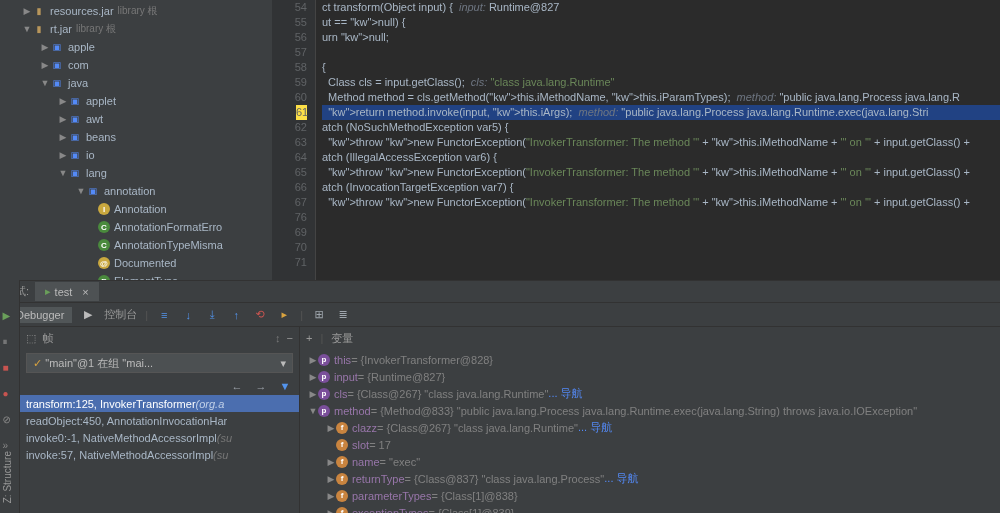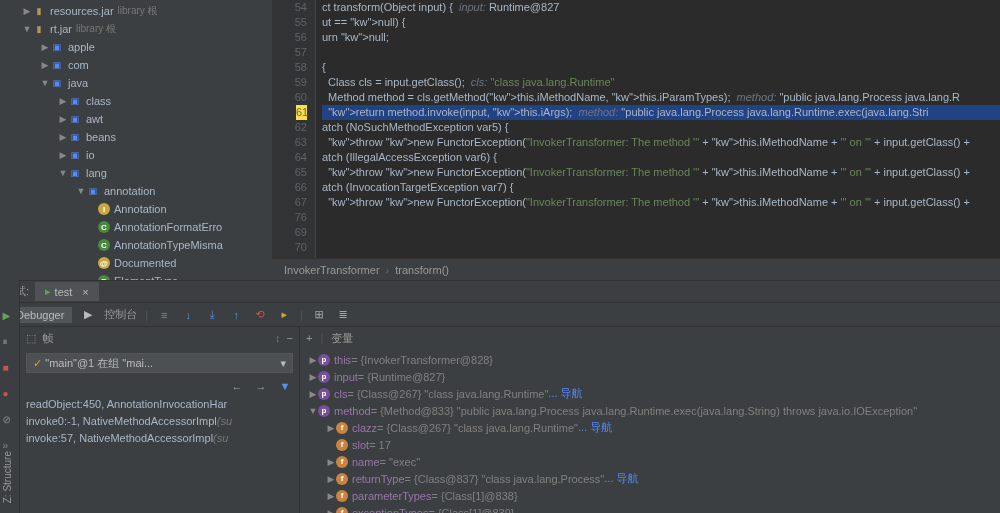--- a/index.html
+++ b/index.html
@@ -82,21 +82,21 @@
         <span>com</span>
       </div>
     <div class="tree-item" style="padding-left:40px">
         <span class="arrow">▼</span>
         <span class="ico pkg">▣</span>
         <span>java</span>
       </div>
     <div class="tree-item" style="padding-left:58px">
         <span class="arrow">▶</span>
         <span class="ico pkg">▣</span>
-        <span>class</span>
+        <span>applet</span>
       </div>
     <div class="tree-item" style="padding-left:58px">
         <span class="arrow">▶</span>
         <span class="ico pkg">▣</span>
         <span>awt</span>
       </div>
     <div class="tree-item" style="padding-left:58px">
         <span class="arrow">▶</span>
         <span class="ico pkg">▣</span>
         <span>beans</span>
@@ -154,25 +154,20 @@
           <div>65</div>
           <div>66</div>
           <div>67</div>
           <div>76</div>
           <div>69</div>
           <div>70</div>
           <div>71</div>
         </div>
       <div class="code" id="code"><div class="line">ct transform(Object input) {  <span class="hint">input: </span>Runtime@827</div><div class="line">ut == <span class="&lt;span">"kw"</span>&gt;null) {</div><div class="line">urn <span class="&lt;span">"kw"</span>&gt;null;</div><div class="line"></div><div class="line">{</div><div class="line">  Class cls = input.getClass();  <span class="hint">cls: </span><span class="str">"class java.lang.Runtime"</span></div><div class="line">  Method method = cls.getMethod(<span class="&lt;span">"kw"</span>&gt;this.iMethodName, <span class="&lt;span">"kw"</span>&gt;this.iParamTypes);  <span class="hint">method: </span>"public java.lang.Process java.lang.R</div><div class="line hl">  <span class="&lt;span">"kw"</span>&gt;return method.invoke(input, <span class="&lt;span">"kw"</span>&gt;this.iArgs);  <span class="hint">method: </span>"public java.lang.Process java.lang.Runtime.exec(java.lang.Stri</div><div class="line">atch (NoSuchMethodException var5) {</div><div class="line">  <span class="&lt;span">"kw"</span>&gt;throw <span class="&lt;span">"kw"</span>&gt;new FunctorException(<span class="str">"InvokerTransformer: The method '"</span> + <span class="&lt;span">"kw"</span>&gt;this.iMethodName + <span class="str">"' on '"</span> + input.getClass() + </div><div class="line">atch (IllegalAccessException var6) {</div><div class="line">  <span class="&lt;span">"kw"</span>&gt;throw <span class="&lt;span">"kw"</span>&gt;new FunctorException(<span class="str">"InvokerTransformer: The method '"</span> + <span class="&lt;span">"kw"</span>&gt;this.iMethodName + <span class="str">"' on '"</span> + input.getClass() + </div><div class="line">atch (InvocationTargetException var7) {</div><div class="line">  <span class="&lt;span">"kw"</span>&gt;throw <span class="&lt;span">"kw"</span>&gt;new FunctorException(<span class="str">"InvokerTransformer: The method '"</span> + <span class="&lt;span">"kw"</span>&gt;this.iMethodName + <span class="str">"' on '"</span> + input.getClass() + </div><div class="line"></div><div class="line"></div><div class="line"></div><div class="line"></div></div>
     </div>
-    <div class="breadcrumb">
-      <span>InvokerTransformer</span>
-      <span style="color:#666">›</span>
-      <span>transform()</span>
-    </div>
   </div>
 </div>
 
 <div class="debug">
   <div class="dbg-tabs">
     <span style="color:#999;margin-right:6px">调试:</span>
     <div class="dbg-tab act">
         <span style="color:#6a9f5a">▸</span>
         <span>test</span>
         <span style="margin-left:6px">×</span>
@@ -206,20 +201,21 @@
       <div class="frames-sel">
           <span><span style="color:#d9a33f">✓</span> <span>"main"@1 在组 "mai...</span></span>
           <span>▾</span>
         </div>
       <div style="display:flex;justify-content:flex-end;padding:0 6px;gap:8px;height:18px;align-items:center">
         <span class="tbtn">←</span>
         <span class="tbtn">→</span>
         <span class="tbtn" style="color:#5394ec">▼</span>
       </div>
       <div class="frame-list" id="frames">
+          <div class="frame sel">transform:125, InvokerTransformer <span class="pkg">(org.a</span></div>
           <div class="frame">readObject:450, AnnotationInvocationHar <span class="pkg"></span></div>
           <div class="frame">invoke0:-1, NativeMethodAccessorImpl <span class="pkg">(su</span></div>
           <div class="frame">invoke:57, NativeMethodAccessorImpl <span class="pkg">(su</span></div>
         </div>
     </div>
     <div class="vars">
       <div class="vars-hdr">
           <span>+</span>
           <span style="color:#555">|</span>
           <span>变量</span>

